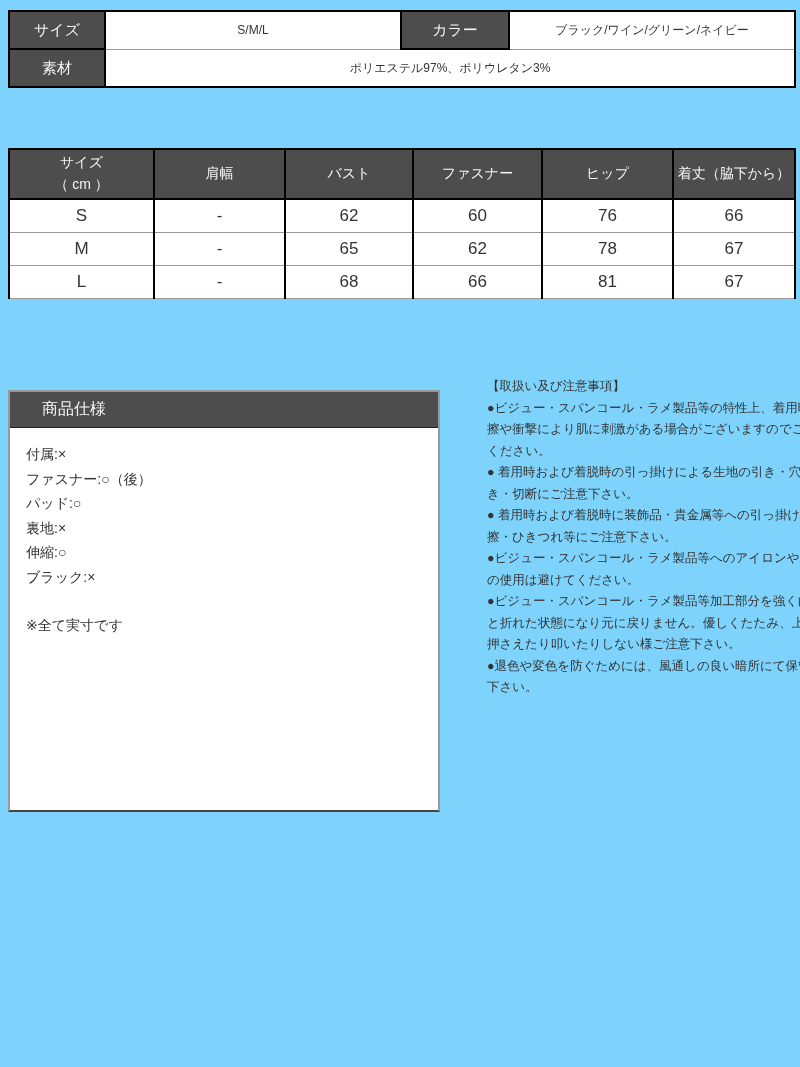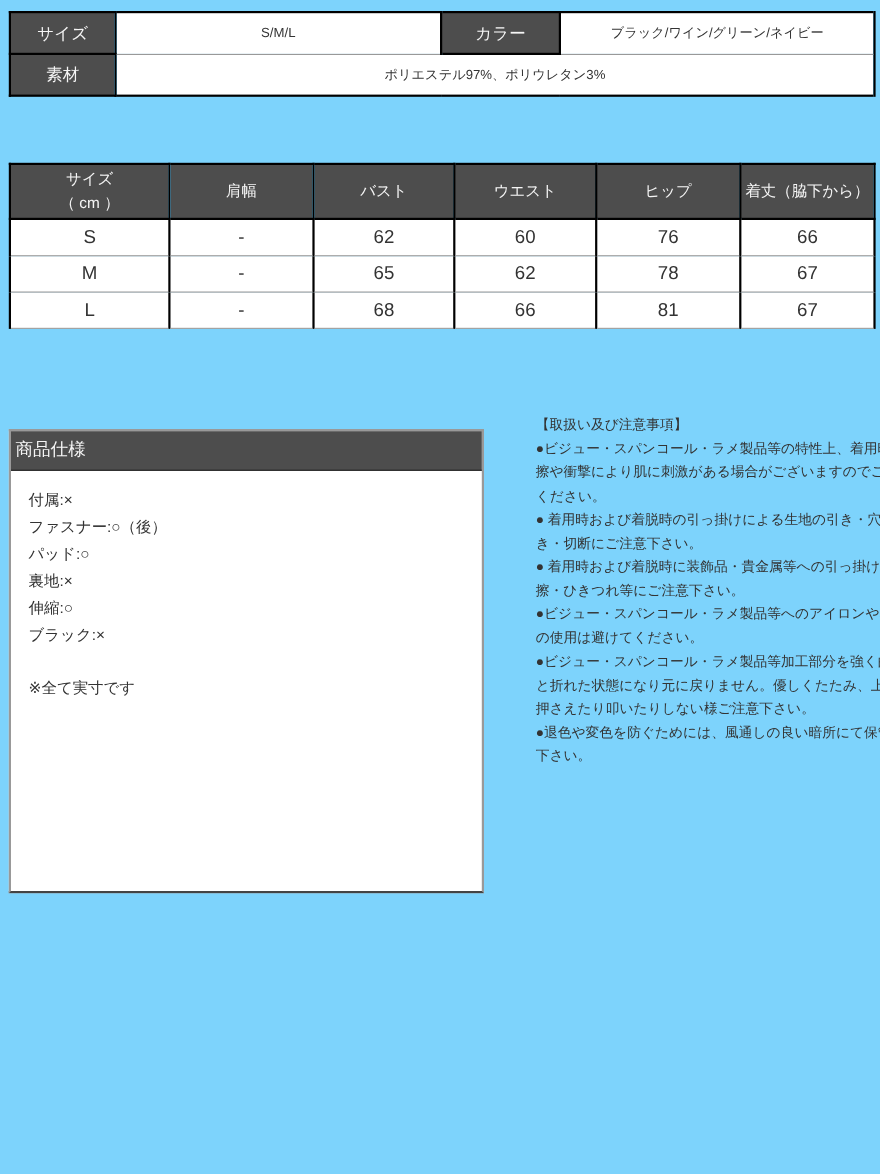--- a/index.html
+++ b/index.html
@@ -94,21 +94,21 @@
     border: 2px solid #999999;
     border-bottom-color: #444444;
   }
   .spec-box .title-bar {
     height: 36px;
     background: #4d4d4d;
     color: #f5f5f5;
     font-size: 16px;
     display: flex;
     align-items: center;
-    padding-left: 4px;
+    padding-left: 32px;
     box-sizing: border-box;
     border-bottom: 1px solid #222222;
   }
   .spec-box .items {
     padding: 14px 24px 0 16px;
     font-size: 14px;
     line-height: 24.5px;
   }
   .spec-box .spec-note {
     padding: 24px 16px 0 16px;
@@ -170,21 +170,21 @@
         <col style="width:122px">
     </colgroup>
     <thead>
       <tr>
         <th>
           <span>サイズ</span><br>
           <span>（ cm ）</span>
         </th>
         <th>肩幅</th>
         <th>バスト</th>
-        <th>ウエスト</th>
+        <th>ファスナー</th>
         <th>ヒップ</th>
         <th>着丈（脇下から）</th>
       </tr>
     </thead>
     <tbody>
       <tr>
         <td>S</td>
         <td>-</td>
         <td>62</td>
         <td>60</td>

